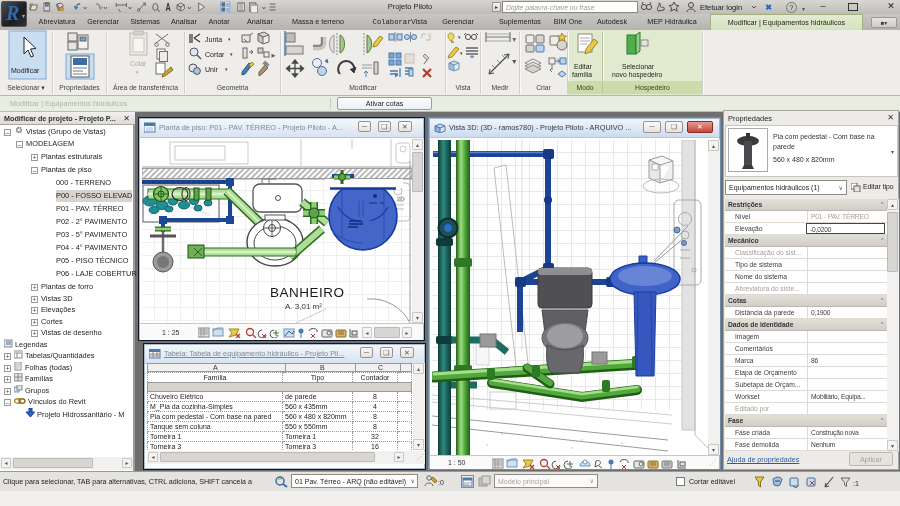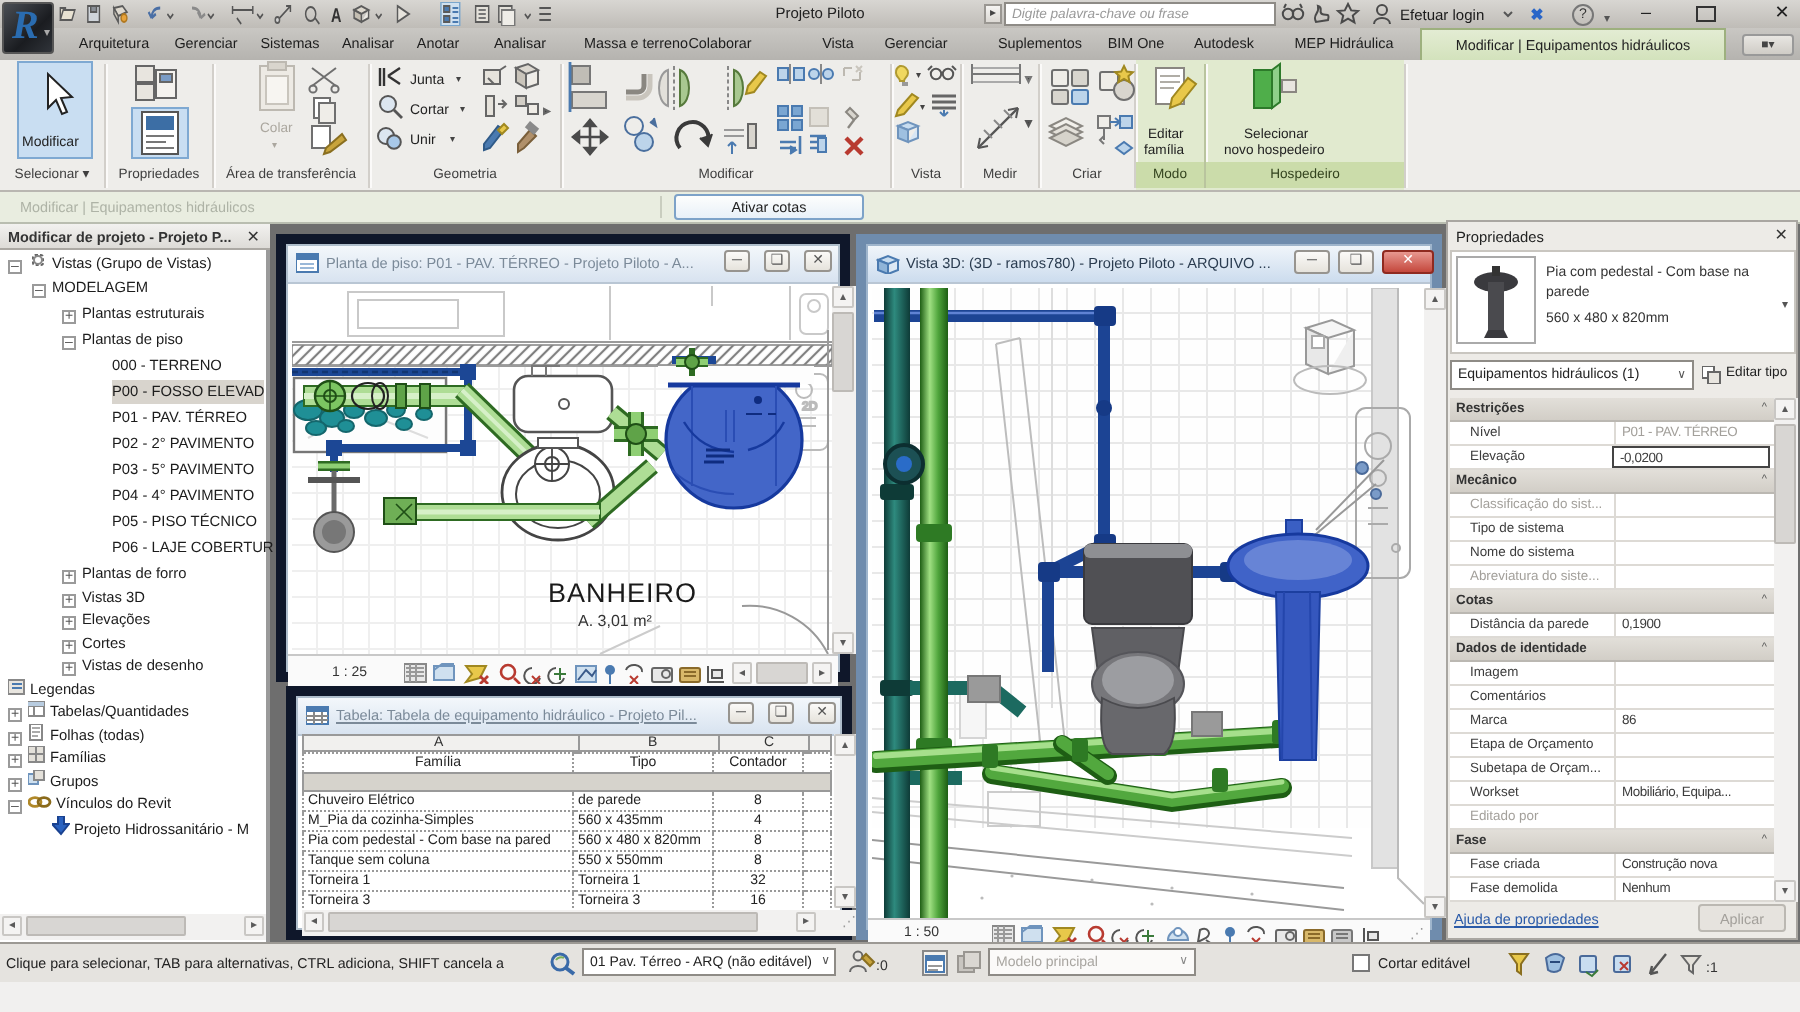--- a/index.html
+++ b/index.html
@@ -19,21 +19,21 @@
 #ribbon{left:0;top:30px;width:900px;height:66px;background:#EEEDEA;border-bottom:1px solid #B9B6B1;}
 .rsep{position:absolute;top:2px;width:1px;height:62px;background:#D2CFCA;box-shadow:1px 0 0 #FBFAF9;}
 .plabel{position:absolute;top:51px;height:13px;line-height:13px;font-size:6.8px;color:#3f3f3f;text-align:center;}
 .greenbg{position:absolute;top:0;height:65px;background:#E1EACF;}
 .greenlabel{background:#CBDCAA;color:#33431e;}
 #optbar{left:0;top:96px;width:900px;height:16px;background:#E9EDE0;border-bottom:1px solid #B9BDB0;}
 #optbar .dim{position:absolute;left:10px;top:3px;font-size:7.2px;color:#AEB3A6;}
 #btn-ativar{position:absolute;left:337px;top:97px;width:95px;height:13px;background:linear-gradient(#FDFEFD,#E8F0F8);border:1px solid #7DA2C8;border-radius:2px;font-size:7.2px;color:#222;text-align:center;line-height:12px;}
 #workspace{left:0;top:112px;width:900px;height:359px;background:#6E6E6E;}
 
-.win{position:absolute;border:5px solid #0f172a;background:#fff;box-shadow:0 0 0 1px #AEBDCB inset;}
+.win{position:absolute;border:1px solid #0f172a;background:#fff;box-shadow:0 0 0 1px #AEBDCB inset;}
 .wtitle{position:absolute;left:1px;top:1px;right:1px;height:19px;background:linear-gradient(#F3F7FB,#D8E3F0);border-bottom:1px solid #B9C6D4;}
 .wtext{position:absolute;left:20px;top:5px;font-size:7.3px;color:#7b8a99;white-space:nowrap;overflow:hidden;}
 .wbtn{position:absolute;top:3px;height:11px;background:linear-gradient(#FBFAF8,#E6E3DC);border:1px solid #97948F;border-radius:2px;color:#555;font-size:7px;text-align:center;line-height:9px;}
 .vbar{position:absolute;left:1px;right:1px;height:16px;background:#FAFAFA;border-top:1px solid #C8C8C8;font-size:7px;color:#333;}
 .sbtn{position:absolute;background:#F4F3F2;border:1px solid #C9C7C4;color:#5a5a5a;text-align:center;border-radius:1px;}
 .thumb{position:absolute;background:#D8D6D3;border:1px solid #BDBAB6;border-radius:1px;}
 
 #browser{left:0;top:112px;width:135px;height:359px;background:#fff;border-right:2px solid #9a9a9a;}
 #btitle{position:absolute;left:0;top:0;width:135px;height:13px;background:linear-gradient(#F2F1EF,#DDDBD7);border-bottom:1px solid #ABA8A3;font-size:7.2px;font-weight:bold;color:#333;line-height:13px;padding-left:4px;}
 .trow{position:absolute;height:12px;line-height:12px;font-size:7.4px;color:#1c1c1c;white-space:nowrap;}
@@ -113,28 +113,28 @@
 <path d="M112 5 l2 2 2 -2" stroke="#555" fill="none"></path>
 </svg>
 <div class="abs" style="left:272px;top:1px;width:13px;height:11px;font-size:8px;font-weight:bold;color:#2a66c8;text-align:center;line-height:11px;">✖</div>
 <div class="abs" style="left:296px;top:1px;width:11px;height:11px;border:1px solid #777;border-radius:50%;font-size:7px;color:#333;text-align:center;line-height:10px;">?</div>
 <div class="abs" style="left:312px;top:4px;font-size:6px;color:#555;">▾</div>
 </div>
 <div class="abs" style="left:815px;top:3px;width:16px;height:9px;font-size:9px;color:#222;text-align:center;line-height:7px;">–</div>
 <div class="abs" style="left:848px;top:3px;width:10px;height:8px;border:1px solid #333;"></div>
 <div class="abs" style="left:884px;top:1px;width:14px;height:11px;font-size:9px;color:#222;text-align:center;line-height:11px;">✕</div>
 <div class="abs" id="tabrow"></div>
-<div class="tab" style="left:37px;width:40px;">Arquitetura</div>
+<div class="tab" style="left:37px;width:40px;">Abreviatura</div>
 <div class="tab" style="left:86px;width:34px;">Gerenciar</div>
 <div class="tab" style="left:130px;width:30px;">Sistemas</div>
 <div class="tab" style="left:171px;width:24px;">Analisar</div>
 <div class="tab" style="left:206px;width:26px;">Anotar</div>
 <div class="tab" style="left:246px;width:28px;">Analisar</div>
 <div class="tab" style="left:290px;width:56px;">Massa e terreno</div>
-<div class="tab" style="left:340px;width:40px;">Colaborar</div>
+<div class="tab" style="left:372px;width:40px;font-family:Liberation Mono, monospace;">Colaborar</div>
 <div class="tab" style="left:408px;width:22px;">Vista</div>
 <div class="tab" style="left:438px;width:40px;">Gerenciar</div>
 <div class="tab" style="left:491px;width:58px;">Suplementos</div>
 <div class="tab" style="left:552px;width:32px;">BIM One</div>
 <div class="tab" style="left:588px;width:48px;">Autodesk Seek</div>
 <div class="tab" style="left:645px;width:54px;">MEP Hidráulica</div>
 <div class="abs" id="activetab">Modificar | Equipamentos hidráulicos</div>
 <div class="abs" id="tabdrop">■▾</div>
 <div class="abs" id="ribbon"></div>
 <div class="abs greenbg" style="left:568px;top:30px;width:134px;"></div>

